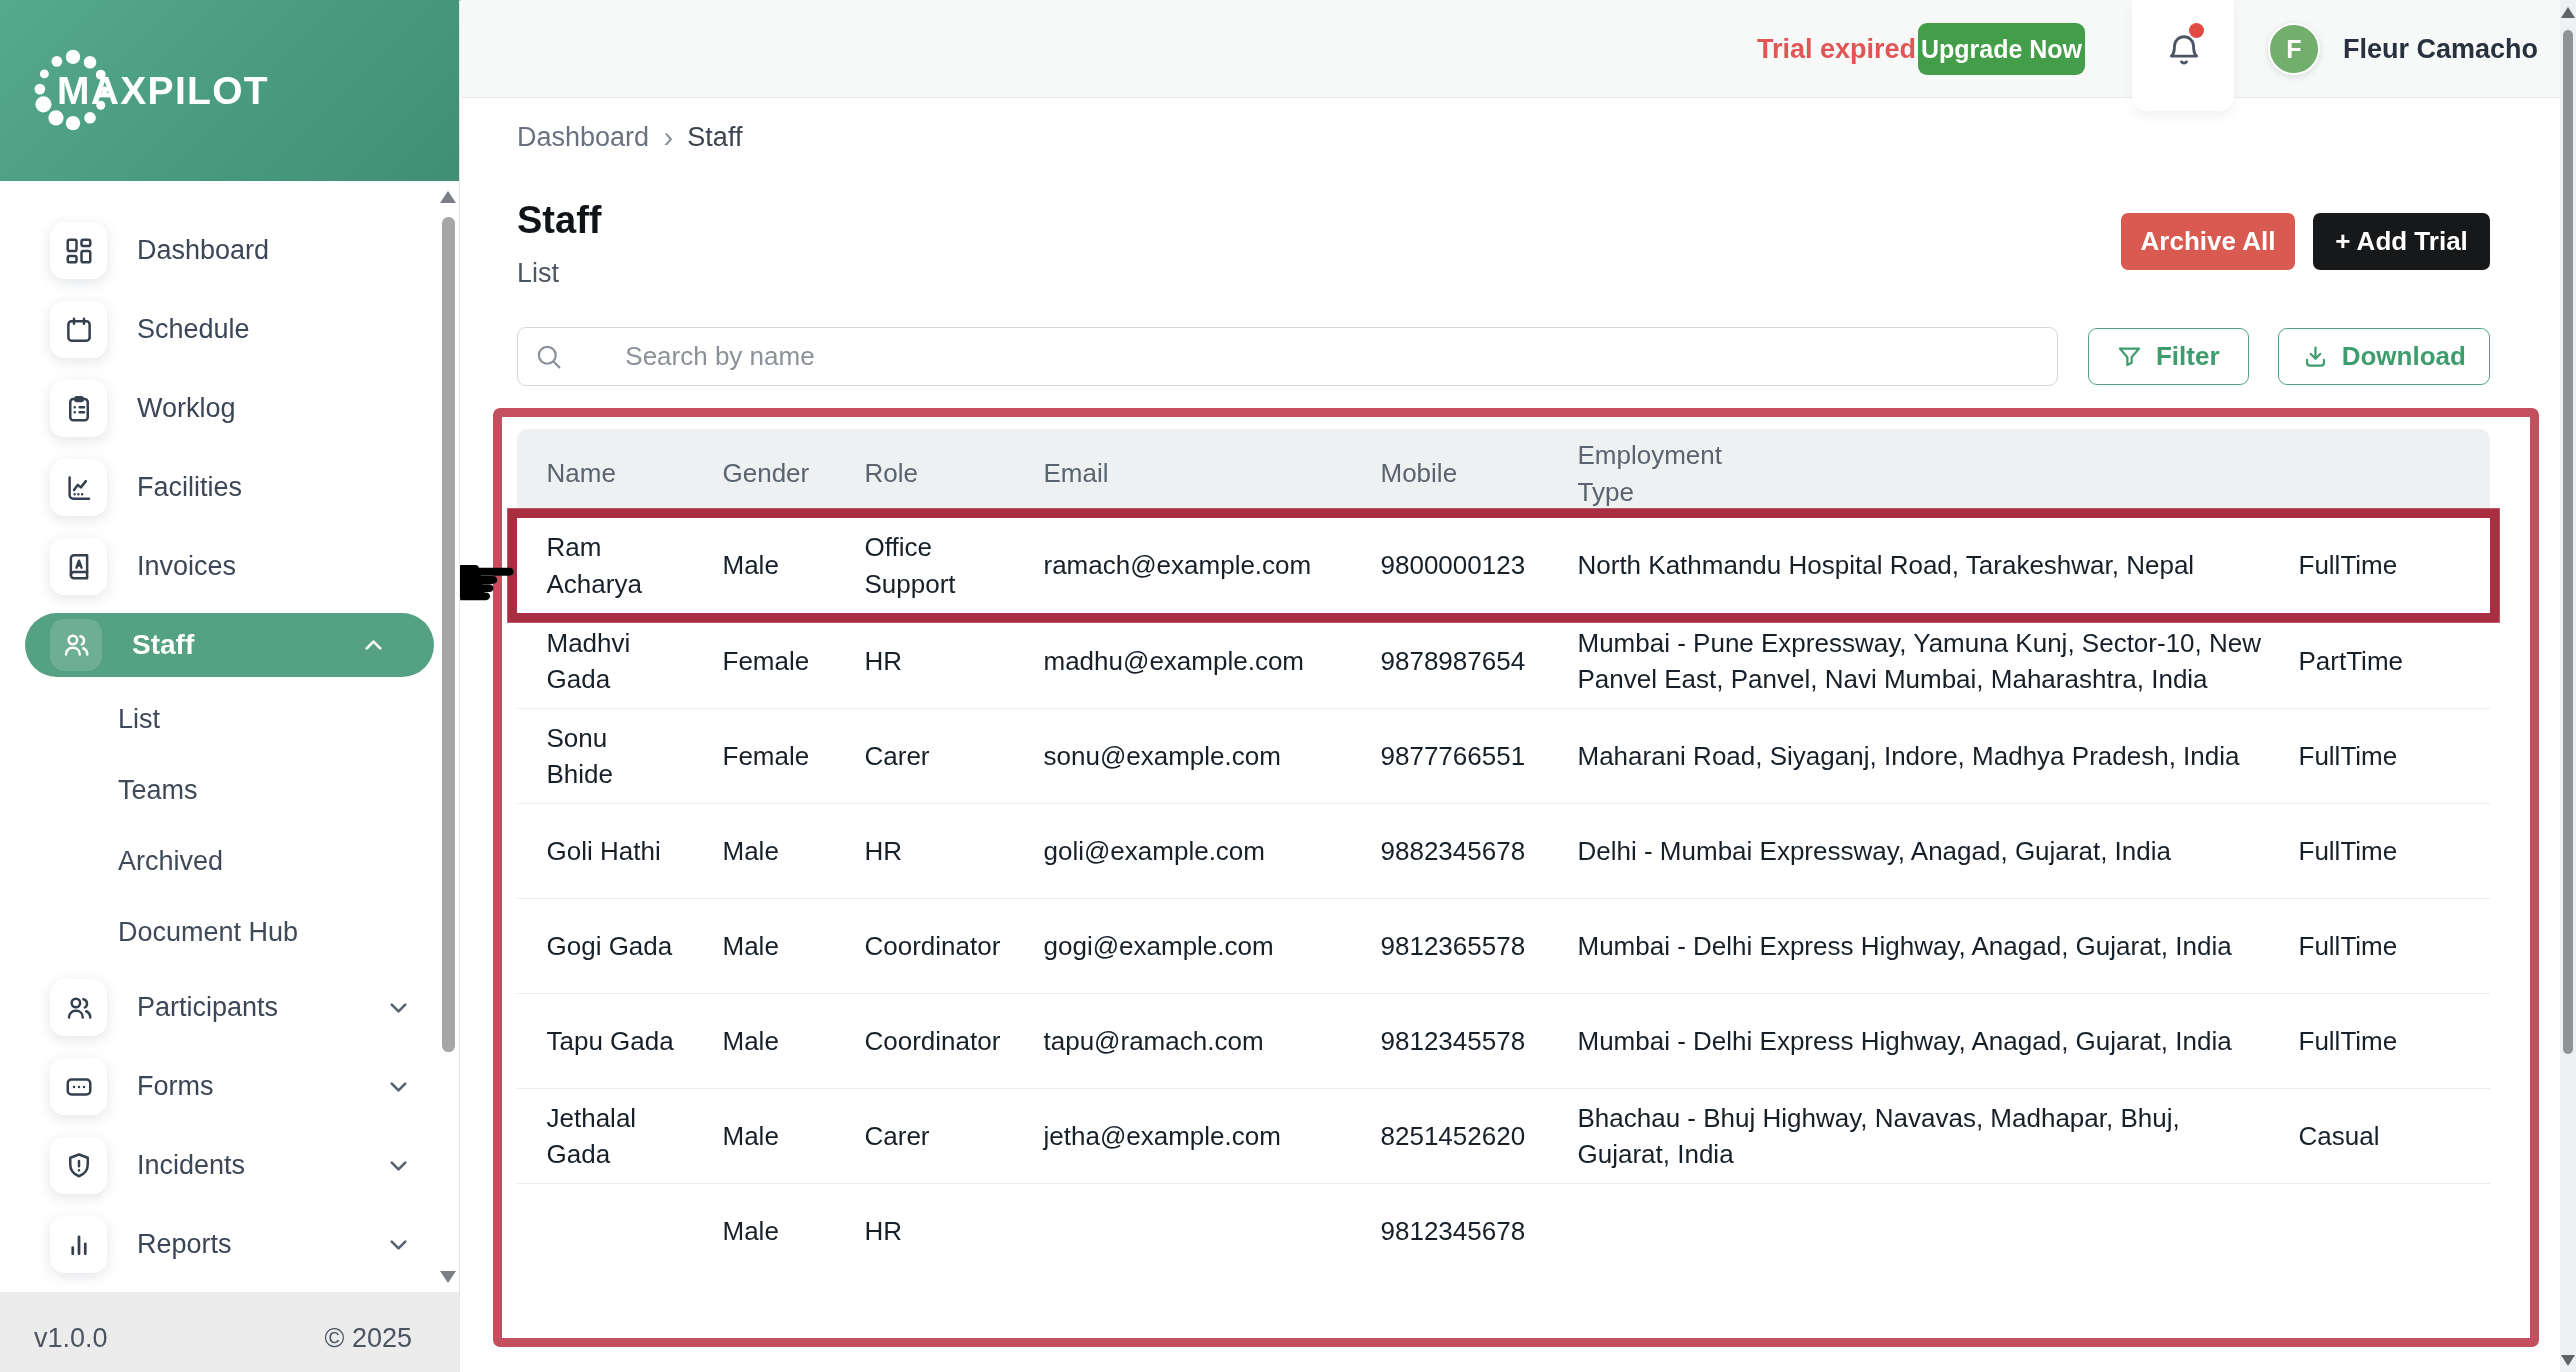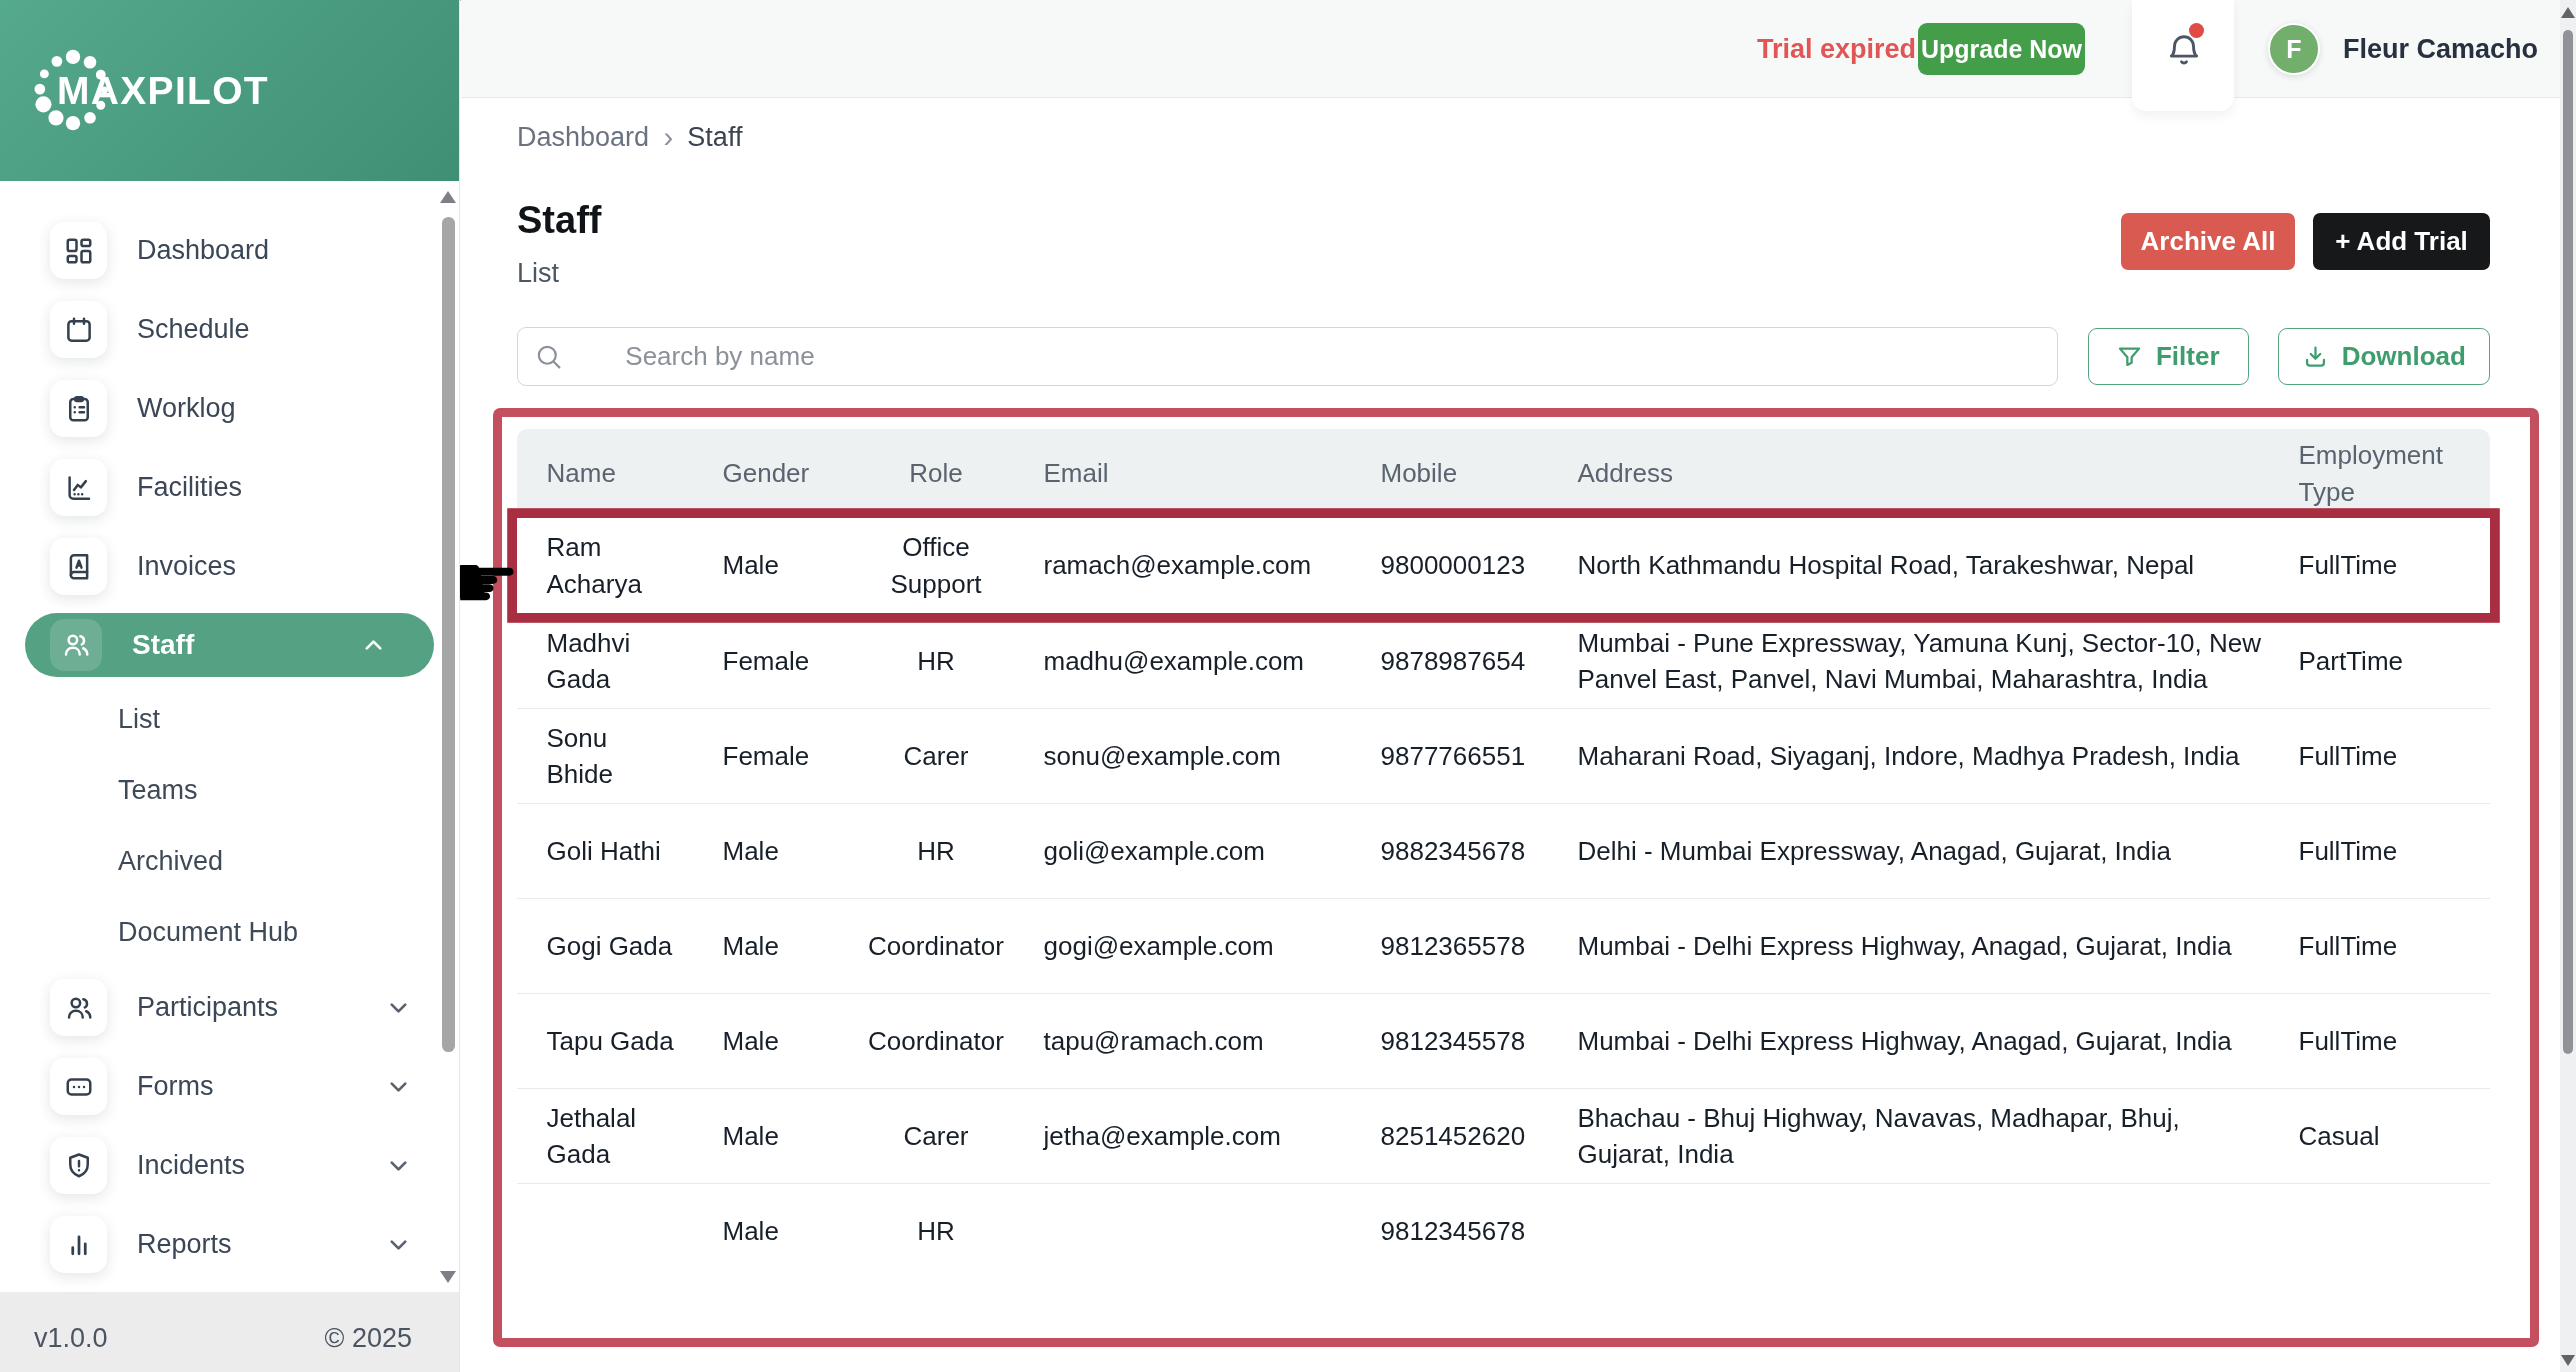--- a/index.html
+++ b/index.html
@@ -70,21 +70,21 @@
   .search-box input::placeholder{ color:#8b9099; }
   .btn-outline{ height:57px; border:1.8px solid #52a57f; border-radius:9px; background:#fff; color:#3f9d6d;
     font-size:26px; font-weight:600; font-family:inherit; display:flex; align-items:center; justify-content:center;
     gap:12.5px; cursor:pointer;}
   .btn-filter{ width:161px; } .btn-download{ width:212px; }
   
   .table-zone{ margin-top:43px; position:relative; width:1973px;}
   .thead{ min-height:89px; background:#edf1f1; border-radius:10.7px 10.7px 0 0; display:flex; align-items:center;
     padding-left:29.5px; font-size:26px; color:#5a6470;}
   .cell{ padding-right:36px; line-height:1.4;}
-  .c-name{ width:176px; padding-right:43px;} .c-gender{ width:142px;} .c-role{ width:179px;text-align:center;}
+  .c-name{ width:176px; padding-right:43px;} .c-gender{ width:142px;} .c-role{ width:179px;}
   .c-email{ width:337px;} .c-mobile{ width:197px;} .c-address{ width:721px;} .c-emp{ width:191px;}
   .trow{ display:flex; align-items:center; min-height:95px; padding:10.7px 0 10.7px 29.5px; background:#fff;
     border-top:0.9px solid #e8ebee; font-size:26px; color:#171f29; cursor:pointer;}
   .trow:first-of-type{ border-top:none; }
   .highlight-row{ position:relative; z-index:2; box-shadow:0 0 0 9.8px #a92e42; }
   .outer-annotation{ position:absolute; left:-24px; top:-21.5px; width:2046px; height:939px;
     border:9.8px solid #c44f5e; border-radius:7.2px; pointer-events:none; z-index:5;}
   .hand-pointer{ position:absolute; left:-66px; top:115px; font-family:"DejaVu Sans", sans-serif;
     font-size:77px; color:#000; z-index:6; pointer-events:none; line-height:1;}
   
@@ -333,21 +333,20 @@
       </button>
     </div>
 
     <div class="table-zone">
       <div class="thead">
         <div class="cell c-name">Name</div>
         <div class="cell c-gender">Gender</div>
         <div class="cell c-role">Role</div>
         <div class="cell c-email">Email</div>
         <div class="cell c-mobile">Mobile</div>
-        <div class="cell c-address">Address</div>
         <div class="cell c-emp">Employment Type</div>
       </div>
       <div>
           <div class="trow highlight-row">
     <div class="cell c-name">Ram Acharya</div>
     <div class="cell c-gender">Male</div>
     <div class="cell c-role">Office Support</div>
     <div class="cell c-email">ramach@example.com</div>
     <div class="cell c-mobile">9800000123</div>
     <div class="cell c-address">North Kathmandu Hospital Road, Tarakeshwar, Nepal</div>

